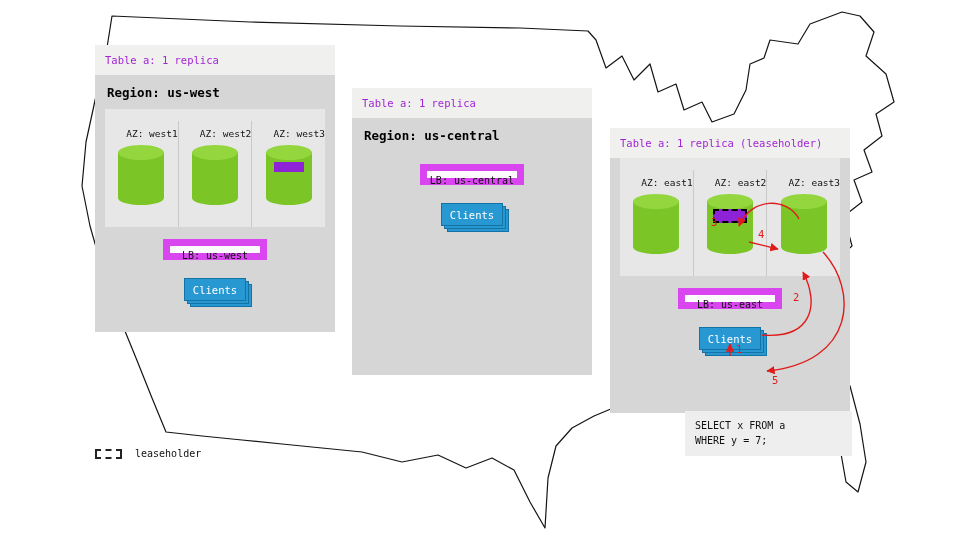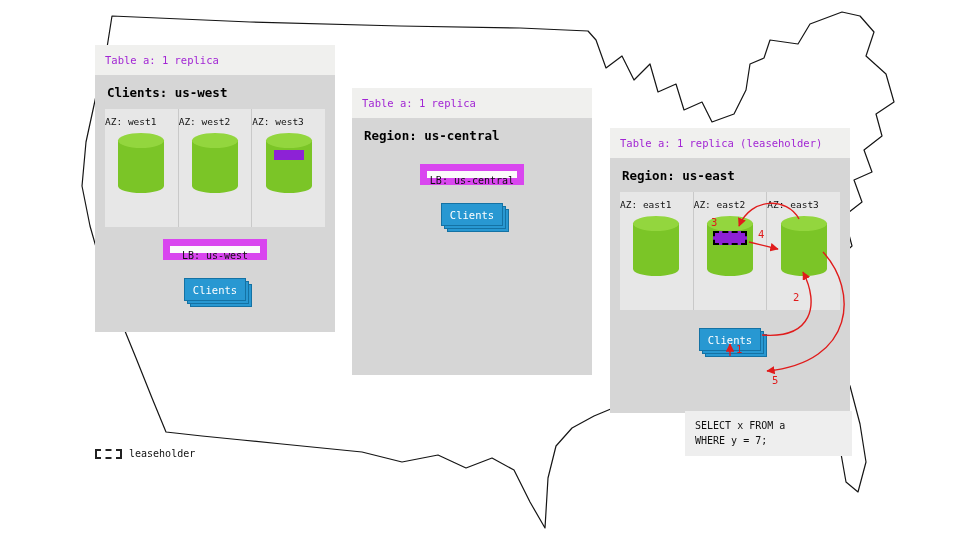--- a/index.html
+++ b/index.html
@@ -11,21 +11,21 @@
   .map path{fill:none;stroke:#151515;stroke-width:1.2;stroke-linejoin:round;}
 
   .panel{position:absolute;width:240px;background:#d6d6d6;z-index:1;}
   .pos-west{left:95px;top:45px;height:287px;}
   .pos-central{left:352px;top:88px;height:287px;}
   .pos-east{left:610px;top:128px;height:285px;}
   .panel-header{height:30px;line-height:30px;background:#f0f0ee;color:#a226d4;
                 font-size:10.5px;padding-left:10px;box-sizing:border-box;}
   .region-title{font-size:12.5px;font-weight:bold;color:#000;padding:10px 0 9px 12px;}
   .az-box{margin:0 10px;background:#e7e7e7;display:flex;height:118px;}
-  .az-cell{flex:1;text-align:left;padding-top:7px;border-right:1px solid #c9c9c9;box-sizing:border-box;}
+  .az-cell{flex:1;text-align:right;padding-top:7px;border-right:1px solid #c9c9c9;box-sizing:border-box;margin-top:12px;}
   .az-cell:last-child{border-right:none;}
   .az-label{font-size:9.5px;color:#111;}
 
   .cyl{position:relative;width:46px;height:60px;margin:6px auto 0;}
   .cyl-body{position:absolute;left:0;top:7px;width:46px;height:53px;background:#7bc527;
             border-radius:0 0 46px 46px / 0 0 14px 14px;}
   .cyl-top{position:absolute;left:0;top:0;width:46px;height:15px;background:#93d63e;border-radius:50%;}
   .replica{position:absolute;left:8px;top:17px;width:30px;height:10px;background:#8d22d6;z-index:2;}
   .replica.leaseholder{left:6px;top:15px;border:2px dashed #000;}
 
@@ -37,21 +37,21 @@
                         border:1px solid #1472a4;box-sizing:border-box;}
   .clients-stack .s2{left:6px;top:6px;}
   .clients-stack .s1{left:3px;top:3px;}
   .clients-stack .face{position:absolute;left:0;top:0;width:62px;height:23px;background:#2898d2;
                        border:1px solid #1472a4;box-sizing:border-box;text-align:center;}
   .clients-label{color:#fff;font-size:10.5px;line-height:21px;}
 
   .sql-note{position:absolute;left:685px;top:411px;width:167px;height:45px;background:#eeeeee;
             z-index:2;padding:7px 10px;box-sizing:border-box;font-size:10px;line-height:15px;color:#111;}
 
-  .legend{position:absolute;left:95px;top:448px;z-index:2;display:flex;align-items:center;gap:7px;}
+  .legend{position:absolute;left:95px;top:448px;z-index:2;display:flex;align-items:center;gap:13px;}
   .legend-swatch{display:inline-block;width:27px;height:10px;background:#fff;border:2px dashed #222;box-sizing:border-box;}
   .legend-label{font-size:10px;color:#111;}
 
   .arrows path.flow{fill:none;stroke:#e01b1b;stroke-width:1.4;}
   .arrows text{fill:#e01b1b;font-size:10.5px;font-family:"DejaVu Sans Mono","Liberation Mono",monospace;}
 </style>
 </head>
 <body>
 
 <div class="canvas">
@@ -64,21 +64,21 @@
       L 834,356 L 850,386 L 860,424 L 866,462 L 858,492 L 846,482 L 840,448 L 826,416 L 808,398 L 790,392 L 768,398
       L 742,404 L 716,398 L 692,408 L 668,400 L 644,412 L 618,406 L 594,416 L 572,428
       L 556,446 L 548,478 L 545,528 L 530,502 L 514,470 L 492,458 L 466,468 L 438,455
       L 402,462 L 362,452 L 322,448 L 282,444 L 242,440 L 202,436 L 166,432
       L 152,398 L 136,358 L 118,314 L 102,268 L 90,226 L 82,186 L 86,142 L 96,96 L 106,54 Z"></path>
   </svg>
 
   <div class="panel pos-west">
     <div class="panel-header">Table a: 1 replica</div>
     <div class="panel-body">
-      <div class="region-title">Clients: us-west</div>
+      <div class="region-title">Region: us-west</div>
       <div class="az-box">
         <div class="az-cell">
           <div class="az-label">AZ: west1</div>
           <div class="cyl">
             <div class="cyl-body"></div>
             <div class="cyl-top"></div>
           </div>
         </div>
         <div class="az-cell">
           <div class="az-label">AZ: west2</div>
@@ -118,21 +118,20 @@
         <div class="face">
           <span class="clients-label">Clients</span>
         </div>
       </div>
     </div>
   </div>
 
   <div class="panel pos-east">
     <div class="panel-header">Table a: 1 replica (leaseholder)</div>
     <div class="panel-body">
-      <div class="region-title">Region: us-east</div>
       <div class="az-box">
         <div class="az-cell">
           <div class="az-label">AZ: east1</div>
           <div class="cyl">
             <div class="cyl-body"></div>
             <div class="cyl-top"></div>
           </div>
         </div>
         <div class="az-cell">
           <div class="az-label">AZ: east2</div>
@@ -143,20 +142,21 @@
           </div>
         </div>
         <div class="az-cell">
           <div class="az-label">AZ: east3</div>
           <div class="cyl">
             <div class="cyl-body"></div>
             <div class="cyl-top"></div>
           </div>
         </div>
       </div>
+      <div class="lb-box">LB: us-east</div>
       <div class="clients-stack">
         <div class="sheet s2"></div>
         <div class="sheet s1"></div>
         <div class="face">
           <span class="clients-label">Clients</span>
         </div>
       </div>
     </div>
   </div>
 

